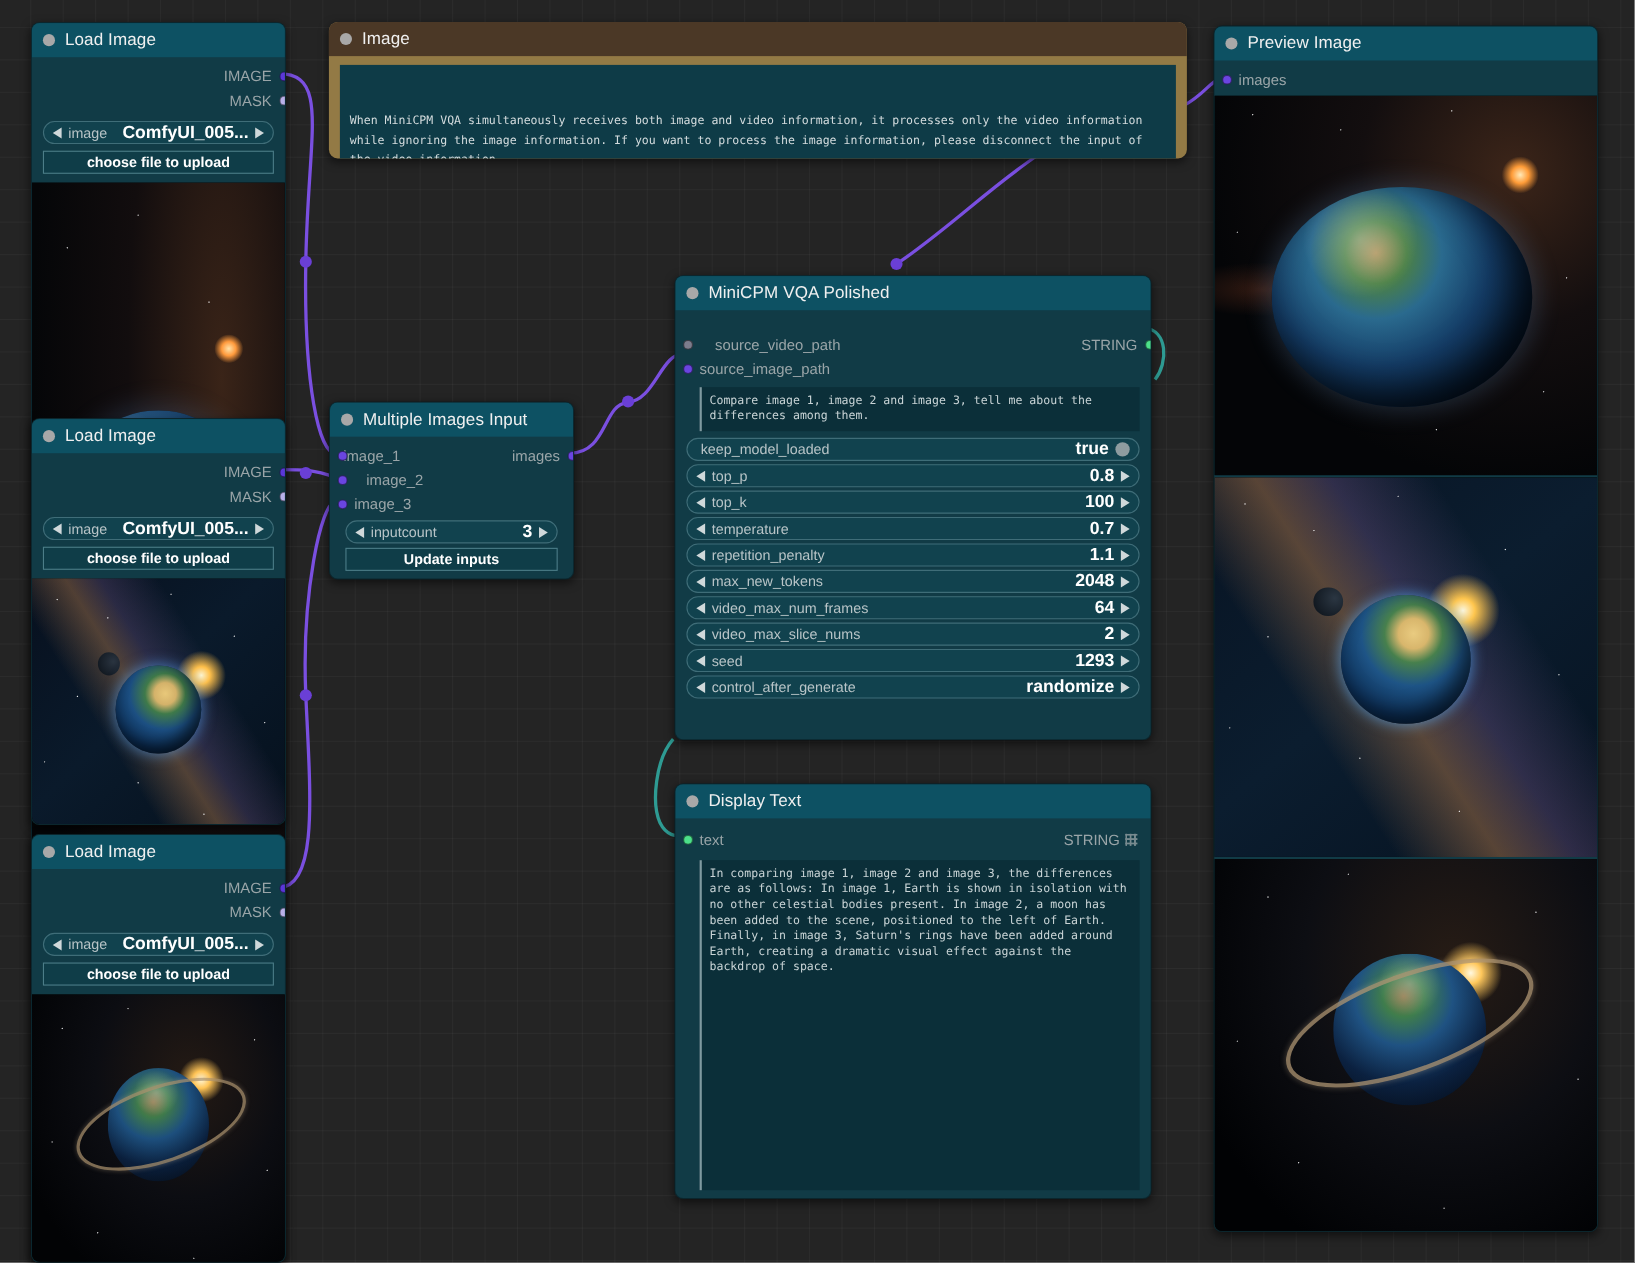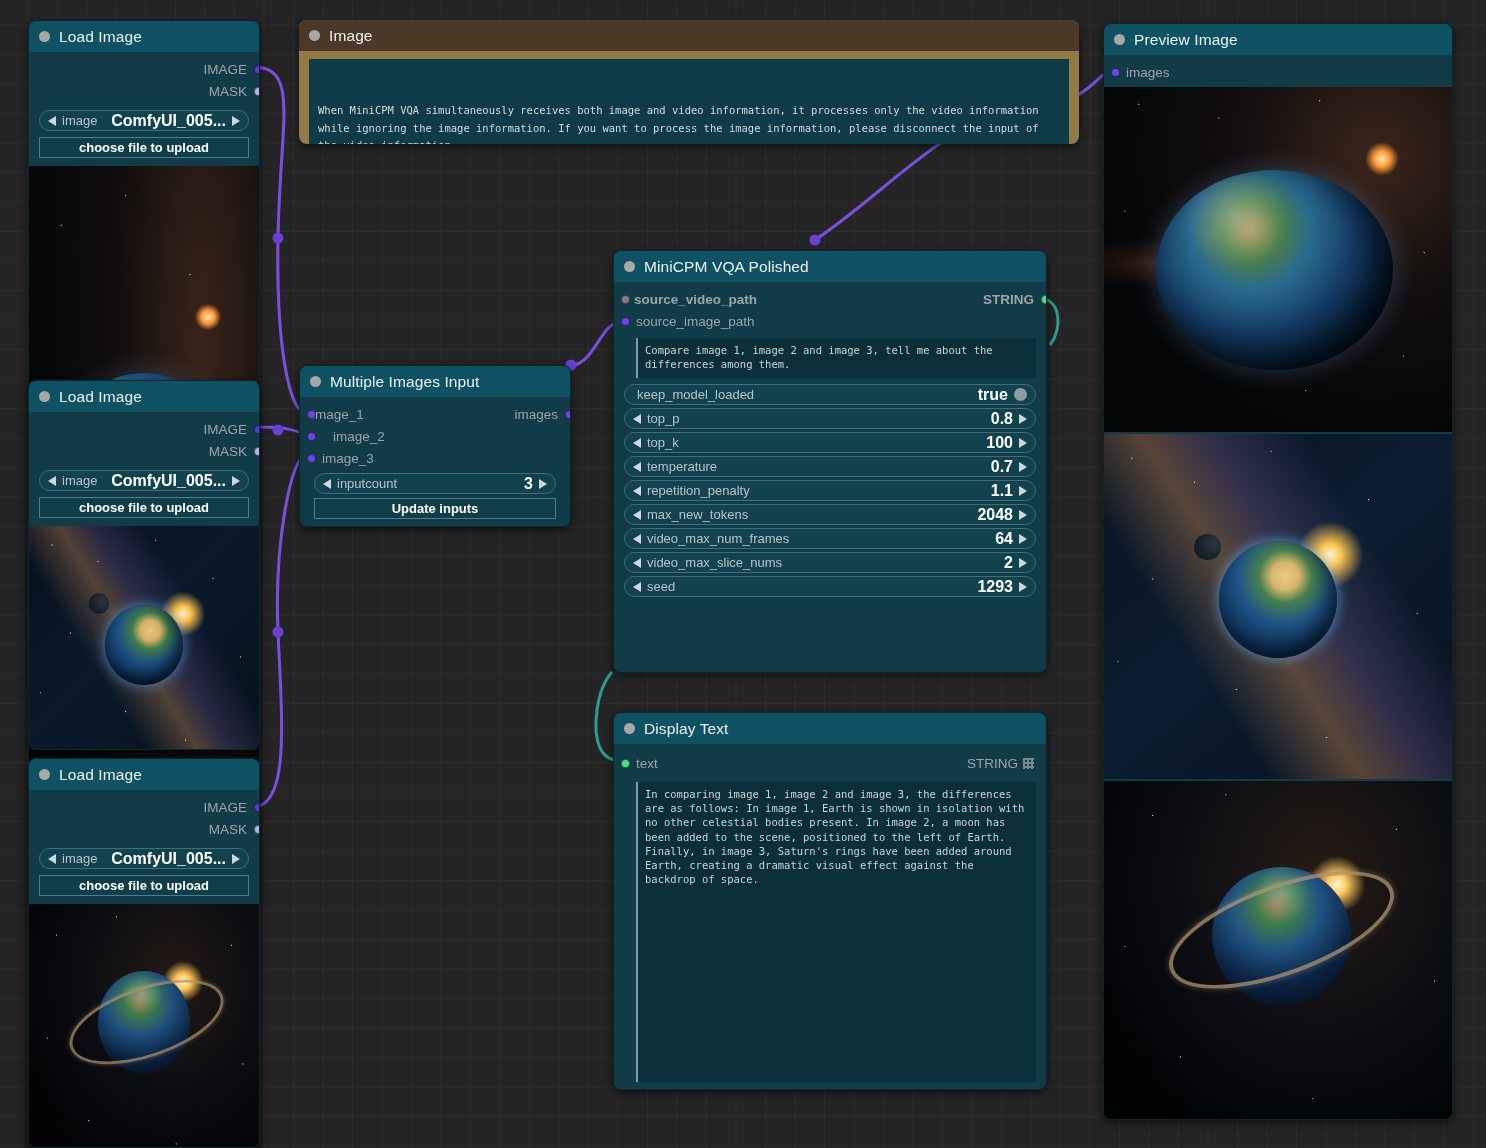--- a/index.html
+++ b/index.html
@@ -333,21 +333,21 @@
   </div>
 
   <div class="note-node" style="left:299px; top:20px; width:780px; height:124px;">
     <div class="note-header">
       <div class="node-dot"></div>
       <div class="node-title">Image</div>
     </div>
     <div class="note-text"><br><br><span>When MiniCPM VQA simultaneously receives both image and video information, it processes only the video information while ignoring the image information. If you want to process the image information, please disconnect the input of the video information.</span></div>
   </div>
 
-  <div class="node" style="left:299px; top:365px; width:272px; height:162px;">
+  <div class="node" style="left:299px; top:365px; width:223px; height:162px;">
     <div class="node-header">
       <div class="node-dot"></div>
       <div class="node-title">Multiple Images Input</div>
     </div>
     <div class="node-body">
       <div class="port-row" style="margin-top:6px; padding-left:12px;">
         <div class="slot violet" style="left:7px; top:7px;"></div>
         <div class="port-label">image_1</div>
         <div class="port-right">images</div>
         <div class="slot violet" style="right:-4px; top:7px;"></div>
@@ -369,21 +369,21 @@
       <div class="btn-widget" style="margin:4px 14px;">Update inputs</div>
     </div>
   </div>
 
   <div class="node" style="left:613px; top:250px; width:434px; height:423px;">
     <div class="node-header">
       <div class="node-dot"></div>
       <div class="node-title">MiniCPM VQA Polished</div>
     </div>
     <div class="node-body">
-      <div class="port-row" style="margin-top:6px; padding-left:20px;font-weight:bold;">
+      <div class="port-row" style="margin-top:20px; padding-left:36px;">
         <div class="slot grey" style="left:7px; top:7px;"></div>
         <div class="port-label">source_video_path</div>
         <div class="port-right">STRING</div>
         <div class="slot green" style="right:-4px; top:7px;"></div>
       </div>
       <div class="port-row" style="padding-left:22px;">
         <div class="slot violet" style="left:7px; top:7px;"></div>
         <div class="port-label">source_image_path</div>
       </div>
       <div class="textbox" style="height:40px; margin-top:6px;">Compare image 1, image 2 and image 3, tell me about the differences among them.</div>
@@ -444,20 +444,26 @@
         <div class="arrow-r"></div>
       </div>
 
       <div class="widget">
         <div class="arrow-l"></div>
         <div class="w-name">seed</div>
         <div class="w-val">1293</div>
         <div class="arrow-r"></div>
       </div>
 
+      <div class="widget">
+        <div class="arrow-l"></div>
+        <div class="w-name">control_after_generate</div>
+        <div class="w-val">randomize</div>
+        <div class="arrow-r"></div>
+      </div>
     </div>
   </div>
 
   <div class="node" style="left:613px; top:712px; width:434px; height:378px;">
     <div class="node-header">
       <div class="node-dot"></div>
       <div class="node-title">Display Text</div>
     </div>
     <div class="node-body">
       <div class="port-row" style="margin-top:8px; padding-left:22px;">

